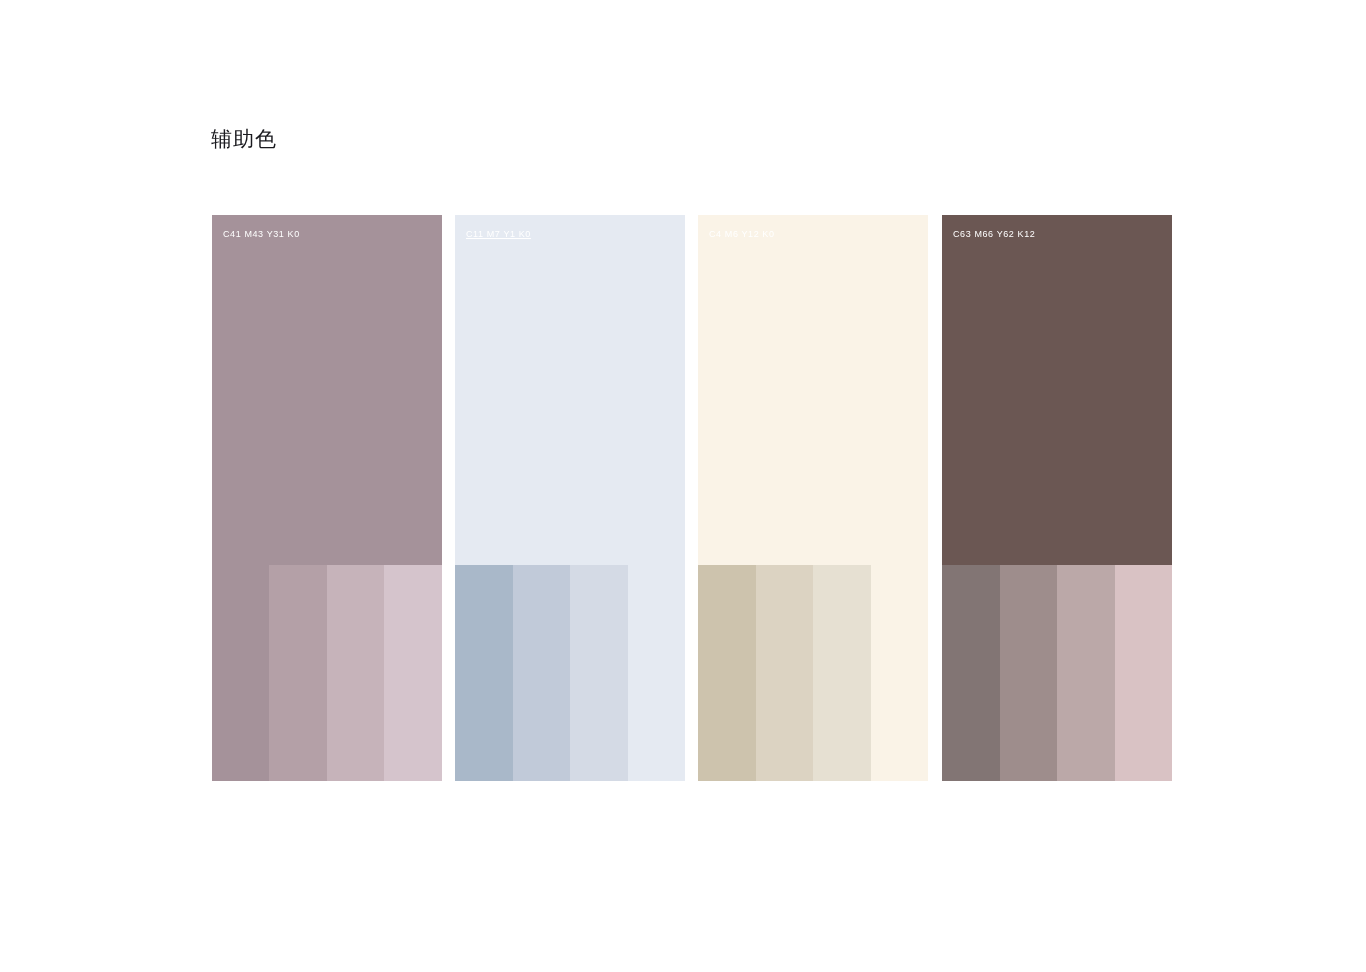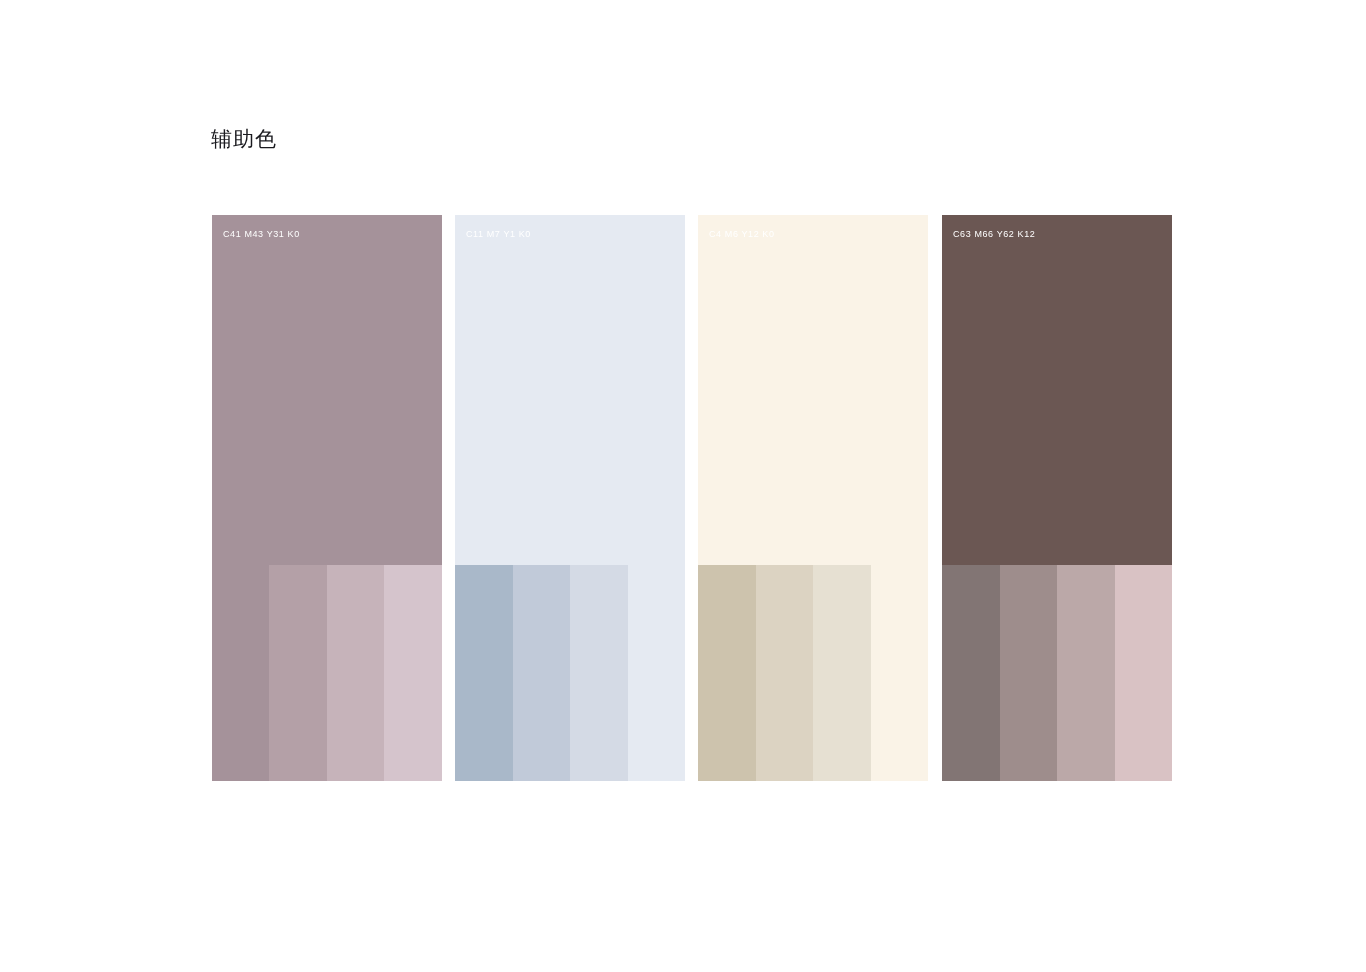--- a/index.html
+++ b/index.html
@@ -123,21 +123,21 @@
       <div class="cmyk-label" style="color: rgb(255, 255, 255);">C41  M43  Y31  K0</div>
       <div class="tint-strip">
         <div class="tint-cell" style="background-color: rgb(180, 160, 167);"></div>
         <div class="tint-cell" style="background-color: rgb(198, 179, 186);"></div>
         <div class="tint-cell" style="background-color: rgb(213, 196, 204);"></div>
       </div>
     </div>
 
     <div class="swatch-card" data-index="1">
       <div class="swatch-base" style="background-color: rgb(229, 234, 242);"></div>
-      <div class="cmyk-label" style="color: rgb(255, 255, 255);">C11  M7  Y1  K0</div>
+      <div class="cmyk-label" style="color: rgb(255, 255, 255); text-decoration: underline;">C11  M7  Y1  K0</div>
       <div class="tint-strip">
         <div class="tint-cell" style="background-color: rgb(169, 184, 201);"></div>
         <div class="tint-cell" style="background-color: rgb(193, 202, 217);"></div>
         <div class="tint-cell" style="background-color: rgb(212, 218, 229);"></div>
       </div>
     </div>
 
     <div class="swatch-card" data-index="2">
       <div class="swatch-base" style="background-color: rgb(250, 243, 231);"></div>
       <div class="cmyk-label" style="color: rgb(255, 255, 255);">C4  M6  Y12  K0</div>

